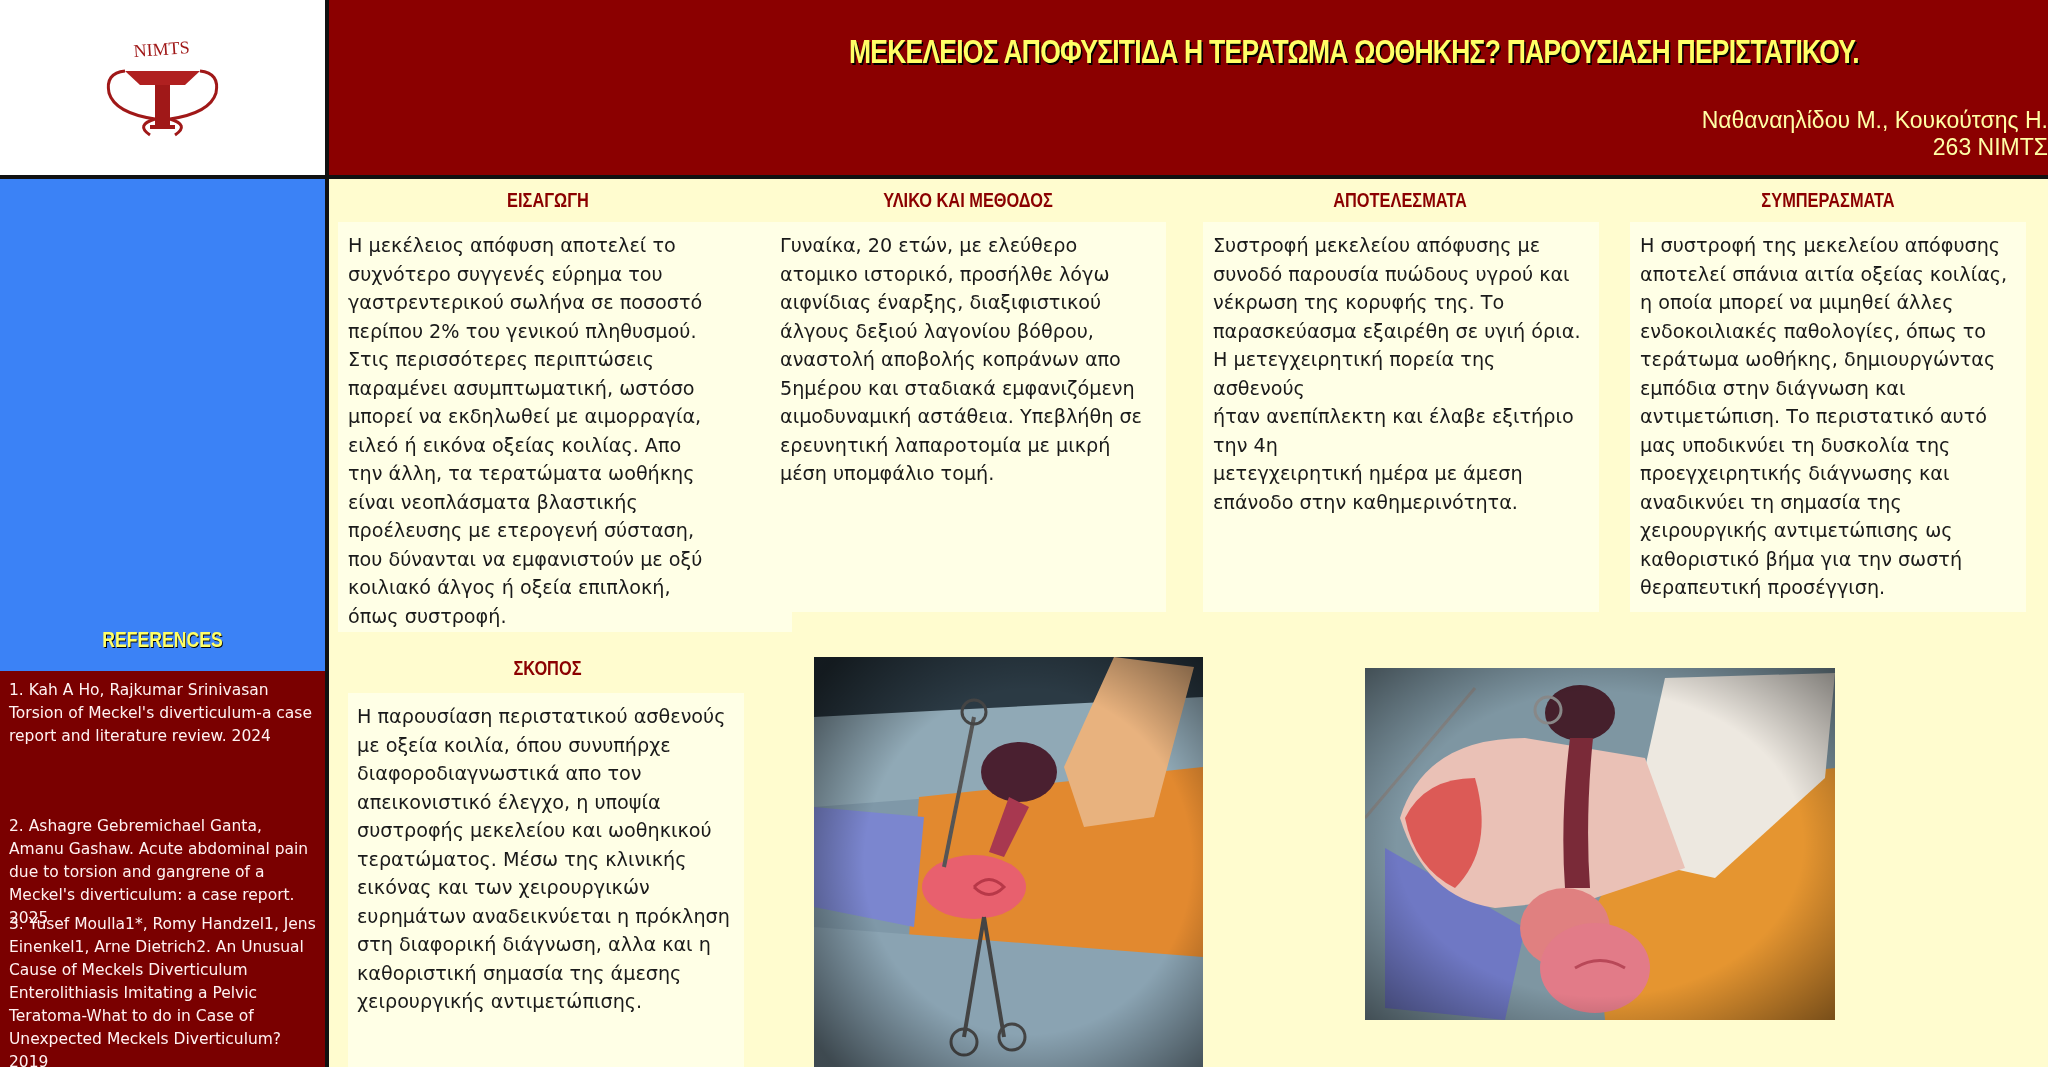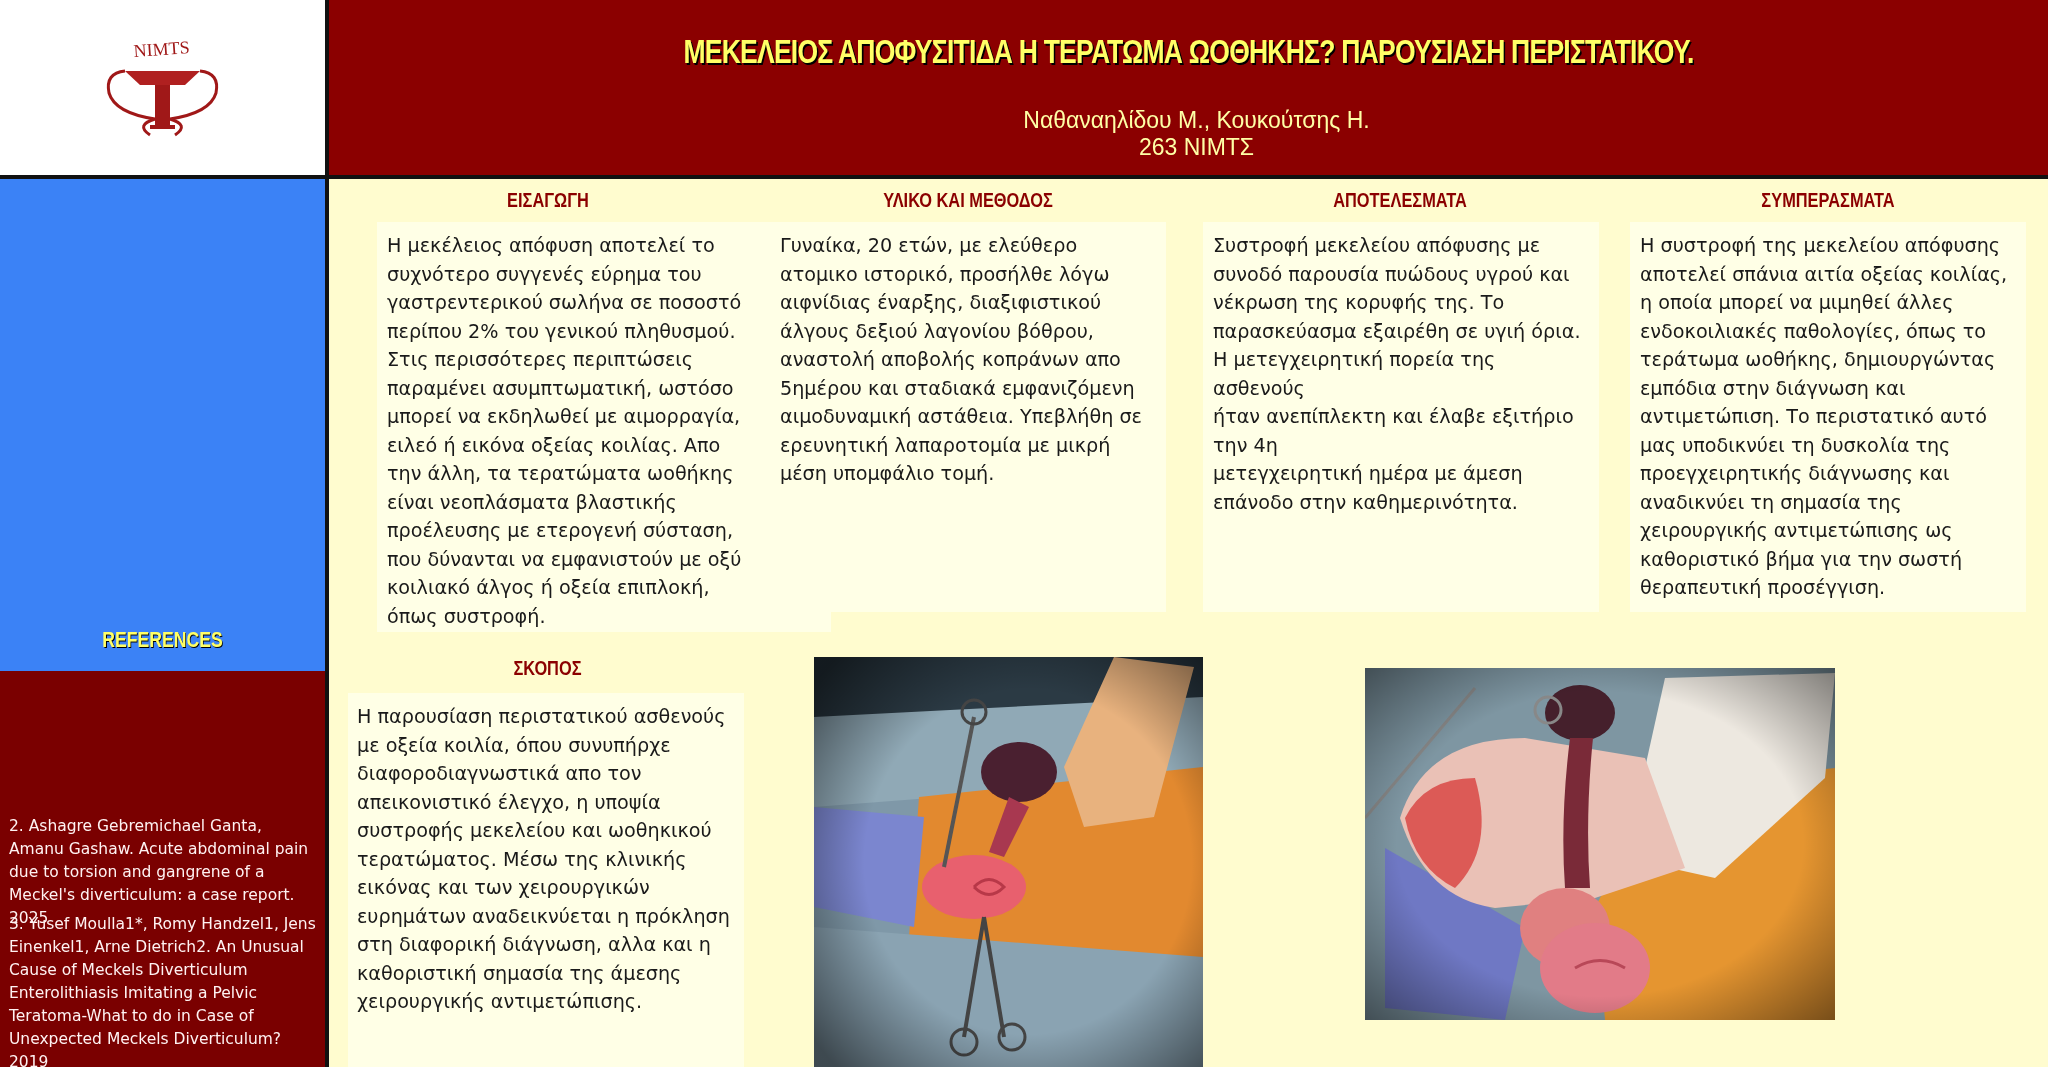--- a/index.html
+++ b/index.html
@@ -11,21 +11,21 @@
   
   .logo-panel {
     position: absolute; left: 0; top: 0; width: 325px; height: 175px;
     background: #ffffff;
     display: flex; align-items: center; justify-content: center;
   }
   
   .header {
     position: absolute; left: 329px; top: 0; width: 1719px; height: 175px;
     background: #8b0000;
-    text-align: center;
+    text-align: right;
   }
   .title {
     margin: 0; position: absolute; top: 32px; left: 0; right: 0;
     font-family: "Liberation Sans", sans-serif; font-weight: bold;
     font-size: 34px; letter-spacing: -1px;
     color: #ffff66;
     transform: scaleX(0.78); transform-origin: center;
     text-shadow: 2px 2px 0 #000;
     white-space: nowrap;
   }
@@ -103,27 +103,28 @@
   <div class="authors">Ναθαναηλίδου Μ., Κουκούτσης Η.</div>
   <div class="institution">263 ΝΙΜΤΣ</div>
 </div>
 
 <div class="hline"></div>
 <div class="vline"></div>
 
 <div class="sidebar">
   <div class="ref-heading">REFERENCES</div>
   <div class="ref-box">
+    <div class="ref-item" style="top:8px;">1. Kah A Ho, Rajkumar Srinivasan Torsion of Meckel's diverticulum-a case report and literature review. 2024</div>
     <div class="ref-item" style="top:144px;">2. Ashagre Gebremichael Ganta, Amanu Gashaw. Acute abdominal pain due to torsion and gangrene of a Meckel's diverticulum: a case report. 2025</div>
     <div class="ref-item" style="top:242px;">3. Yusef Moulla1*, Romy Handzel1, Jens Einenkel1, Arne Dietrich2. An Unusual Cause of Meckels Diverticulum Enterolithiasis Imitating a Pelvic Teratoma-What to do in Case of Unexpected Meckels Diverticulum?2019</div>
   </div>
 </div>
 
 <div class="sec-heading" style="left:358px; top:188px; width:380px;">ΕΙΣΑΓΩΓΗ</div>
-<div class="sec-box" style="left:377px; top:222px; width:454px; height:410px;">Η μεκέλειος απόφυση αποτελεί το
+<div class="sec-box" style="left:338px; top:222px; width:454px; height:410px;">Η μεκέλειος απόφυση αποτελεί το
 συχνότερο συγγενές εύρημα του
 γαστρεντερικού σωλήνα σε ποσοστό
 περίπου 2% του γενικού πληθυσμού.
 Στις περισσότερες περιπτώσεις
 παραμένει ασυμπτωματική, ωστόσο
 μπορεί να εκδηλωθεί με αιμορραγία,
 ειλεό ή εικόνα οξείας κοιλίας. Απο
 την άλλη, τα τερατώματα ωοθήκης
 είναι νεοπλάσματα βλαστικής
 προέλευσης με ετερογενή σύσταση,

